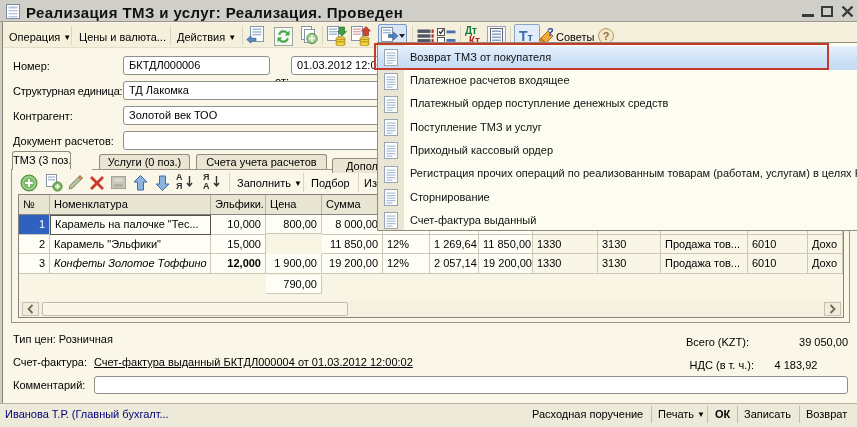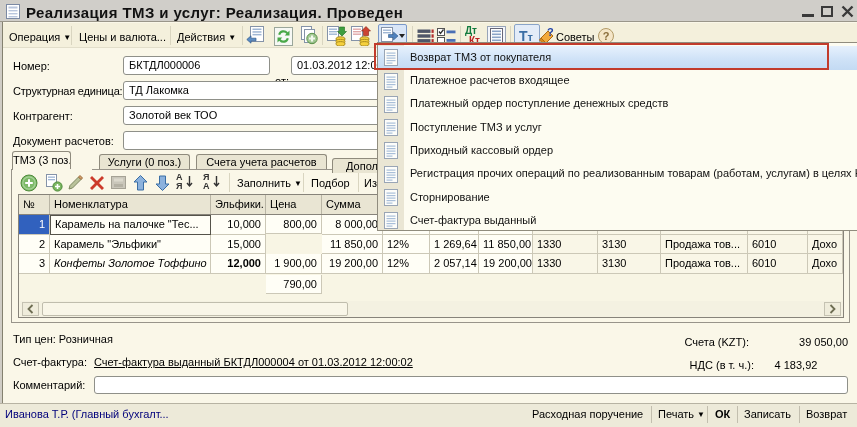--- a/index.html
+++ b/index.html
@@ -252,21 +252,21 @@
 <div class="abs" style="left:22px;top:302px;width:17px;height:14px;background:#efecdb;border:1px solid #c5c2b2"></div>
 <svg class="abs" style="left:27px;top:304px" width="7" height="10" viewBox="0 0 7 10">
     <path d="M5.5 1 L1.5 5 L5.5 9" stroke="#6e6d52" stroke-width="1.8" fill="none"></path>
   </svg>
 <div class="abs" style="left:824px;top:302px;width:17px;height:14px;background:#efecdb;border:1px solid #c5c2b2"></div>
 <svg class="abs" style="left:829px;top:304px" width="7" height="10" viewBox="0 0 7 10">
     <path d="M1.5 1 L5.5 5 L1.5 9" stroke="#6e6d52" stroke-width="1.8" fill="none"></path>
   </svg>
 <div class="abs" style="left:42px;top:302px;width:306px;height:14px;background:#f9f6e8;border:1px solid #c0bdad;border-radius:2px"></div>
 <div class="abs lbl" style="left:13px;top:332px">Тип цен: Розничная</div>
-<div class="abs lbl" style="left:649px;top:335px;width:100px;text-align:right">Счета (KZT):</div>
+<div class="abs lbl" style="left:649px;top:335px;width:100px;text-align:right">Всего (KZT):</div>
 <div class="abs lbl" style="left:748px;top:335px;width:100px;text-align:right">39 050,00</div>
 <div class="abs lbl" style="left:13px;top:355px">Счет-фактура:</div>
 <div class="abs lbl" style="left:94px;top:355px;text-decoration:underline">Счет-фактура выданный БКТДЛ000004 от 01.03.2012 12:00:02</div>
 <div class="abs lbl" style="left:654px;top:358px;width:100px;text-align:right">НДС (в т. ч.):</div>
 <div class="abs lbl" style="left:746px;top:358px;width:100px;text-align:center">4 183,92</div>
 <div class="abs lbl" style="left:13px;top:378px">Комментарий:</div>
 <div class="abs field" style="left:94px;top:376px;width:754px;height:18px"></div>
 <div class="abs" style="left:0;top:403px;width:857px;height:24px;background:#edead9;border-top:1px solid #b7b3a3"></div>
 <div class="abs st" style="left:5px;color:#00007b">Иванова Т.Р. (Главный бухгалт...</div>
 <div class="abs st" style="left:532px">Расходная поручение</div>

